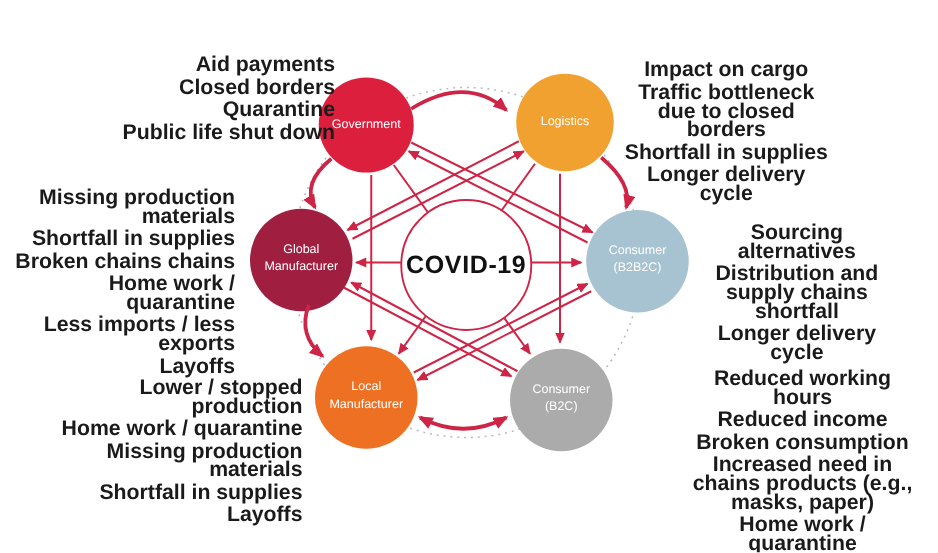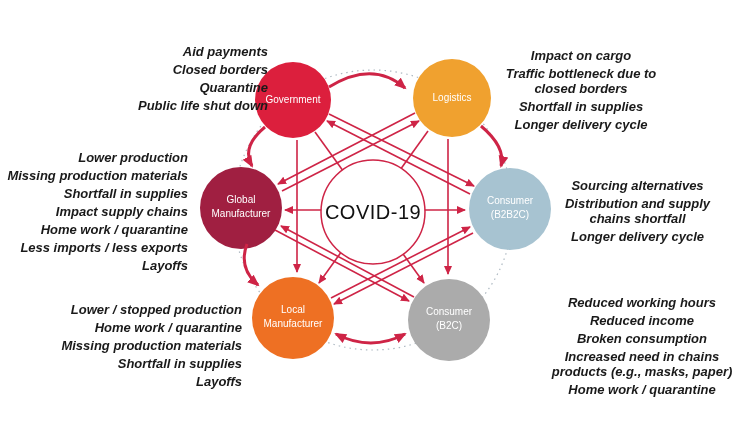--- a/index.html
+++ b/index.html
@@ -19,23 +19,23 @@
   .arrow{stroke:var(--c-arrow);fill:none;stroke-width:1.6;}
   .arrow.thick{stroke-width:3;}
   .arrowhead{fill:var(--c-arrow);}
   .node-label{
     position:absolute;width:120px;text-align:center;color:#fff;
     font-size:10px;line-height:14px;font-weight:400;white-space:pre-line;
     pointer-events:none;
   }
   .covid-label{
     position:absolute;width:120px;text-align:center;color:#111;
-    font-size:20px;line-height:24px;font-weight:400;letter-spacing:.5px;
+    font-size:20px;line-height:24px;font-weight:700;letter-spacing:.5px;
   }
-  .impact-list{position:absolute;color:var(--c-text);font-size:13px;font-weight:700;font-style:italic;}
+  .impact-list{position:absolute;color:var(--c-text);font-size:17px;font-weight:700;}
   .impact-list .impact-item{line-height:15px;margin-bottom:3px;}
   .impact-list.align-right{text-align:right;}
   .impact-list.align-left{text-align:center;}
 </style>
 </head>
 <body>
 
 <div class="canvas">
 
   <svg width="750" height="442" viewBox="0 0 750 442">
@@ -106,24 +106,23 @@
   </div>
 
   <div class="impact-list align-left" style="left:497px;top:48px;width:168px;">
     <div class="impact-item">Impact on cargo</div>
     <div class="impact-item">Traffic bottleneck due to closed borders</div>
     <div class="impact-item">Shortfall in supplies</div>
     <div class="impact-item">Longer delivery cycle</div>
   </div>
 
   <div class="impact-list align-right" style="right:562px;top:150px;width:185px;">
-    <div class="impact-item">Lower production</div>
     <div class="impact-item">Missing production materials</div>
     <div class="impact-item">Shortfall in supplies</div>
-    <div class="impact-item">Impact supply chains</div>
+    <div class="impact-item">Broken chains chains</div>
     <div class="impact-item">Home work / quarantine</div>
     <div class="impact-item">Less imports / less exports</div>
     <div class="impact-item">Layoffs</div>
   </div>
 
   <div class="impact-list align-left" style="left:560px;top:178px;width:155px;">
     <div class="impact-item">Sourcing alternatives</div>
     <div class="impact-item">Distribution and supply chains shortfall</div>
     <div class="impact-item">Longer delivery cycle</div>
   </div>

